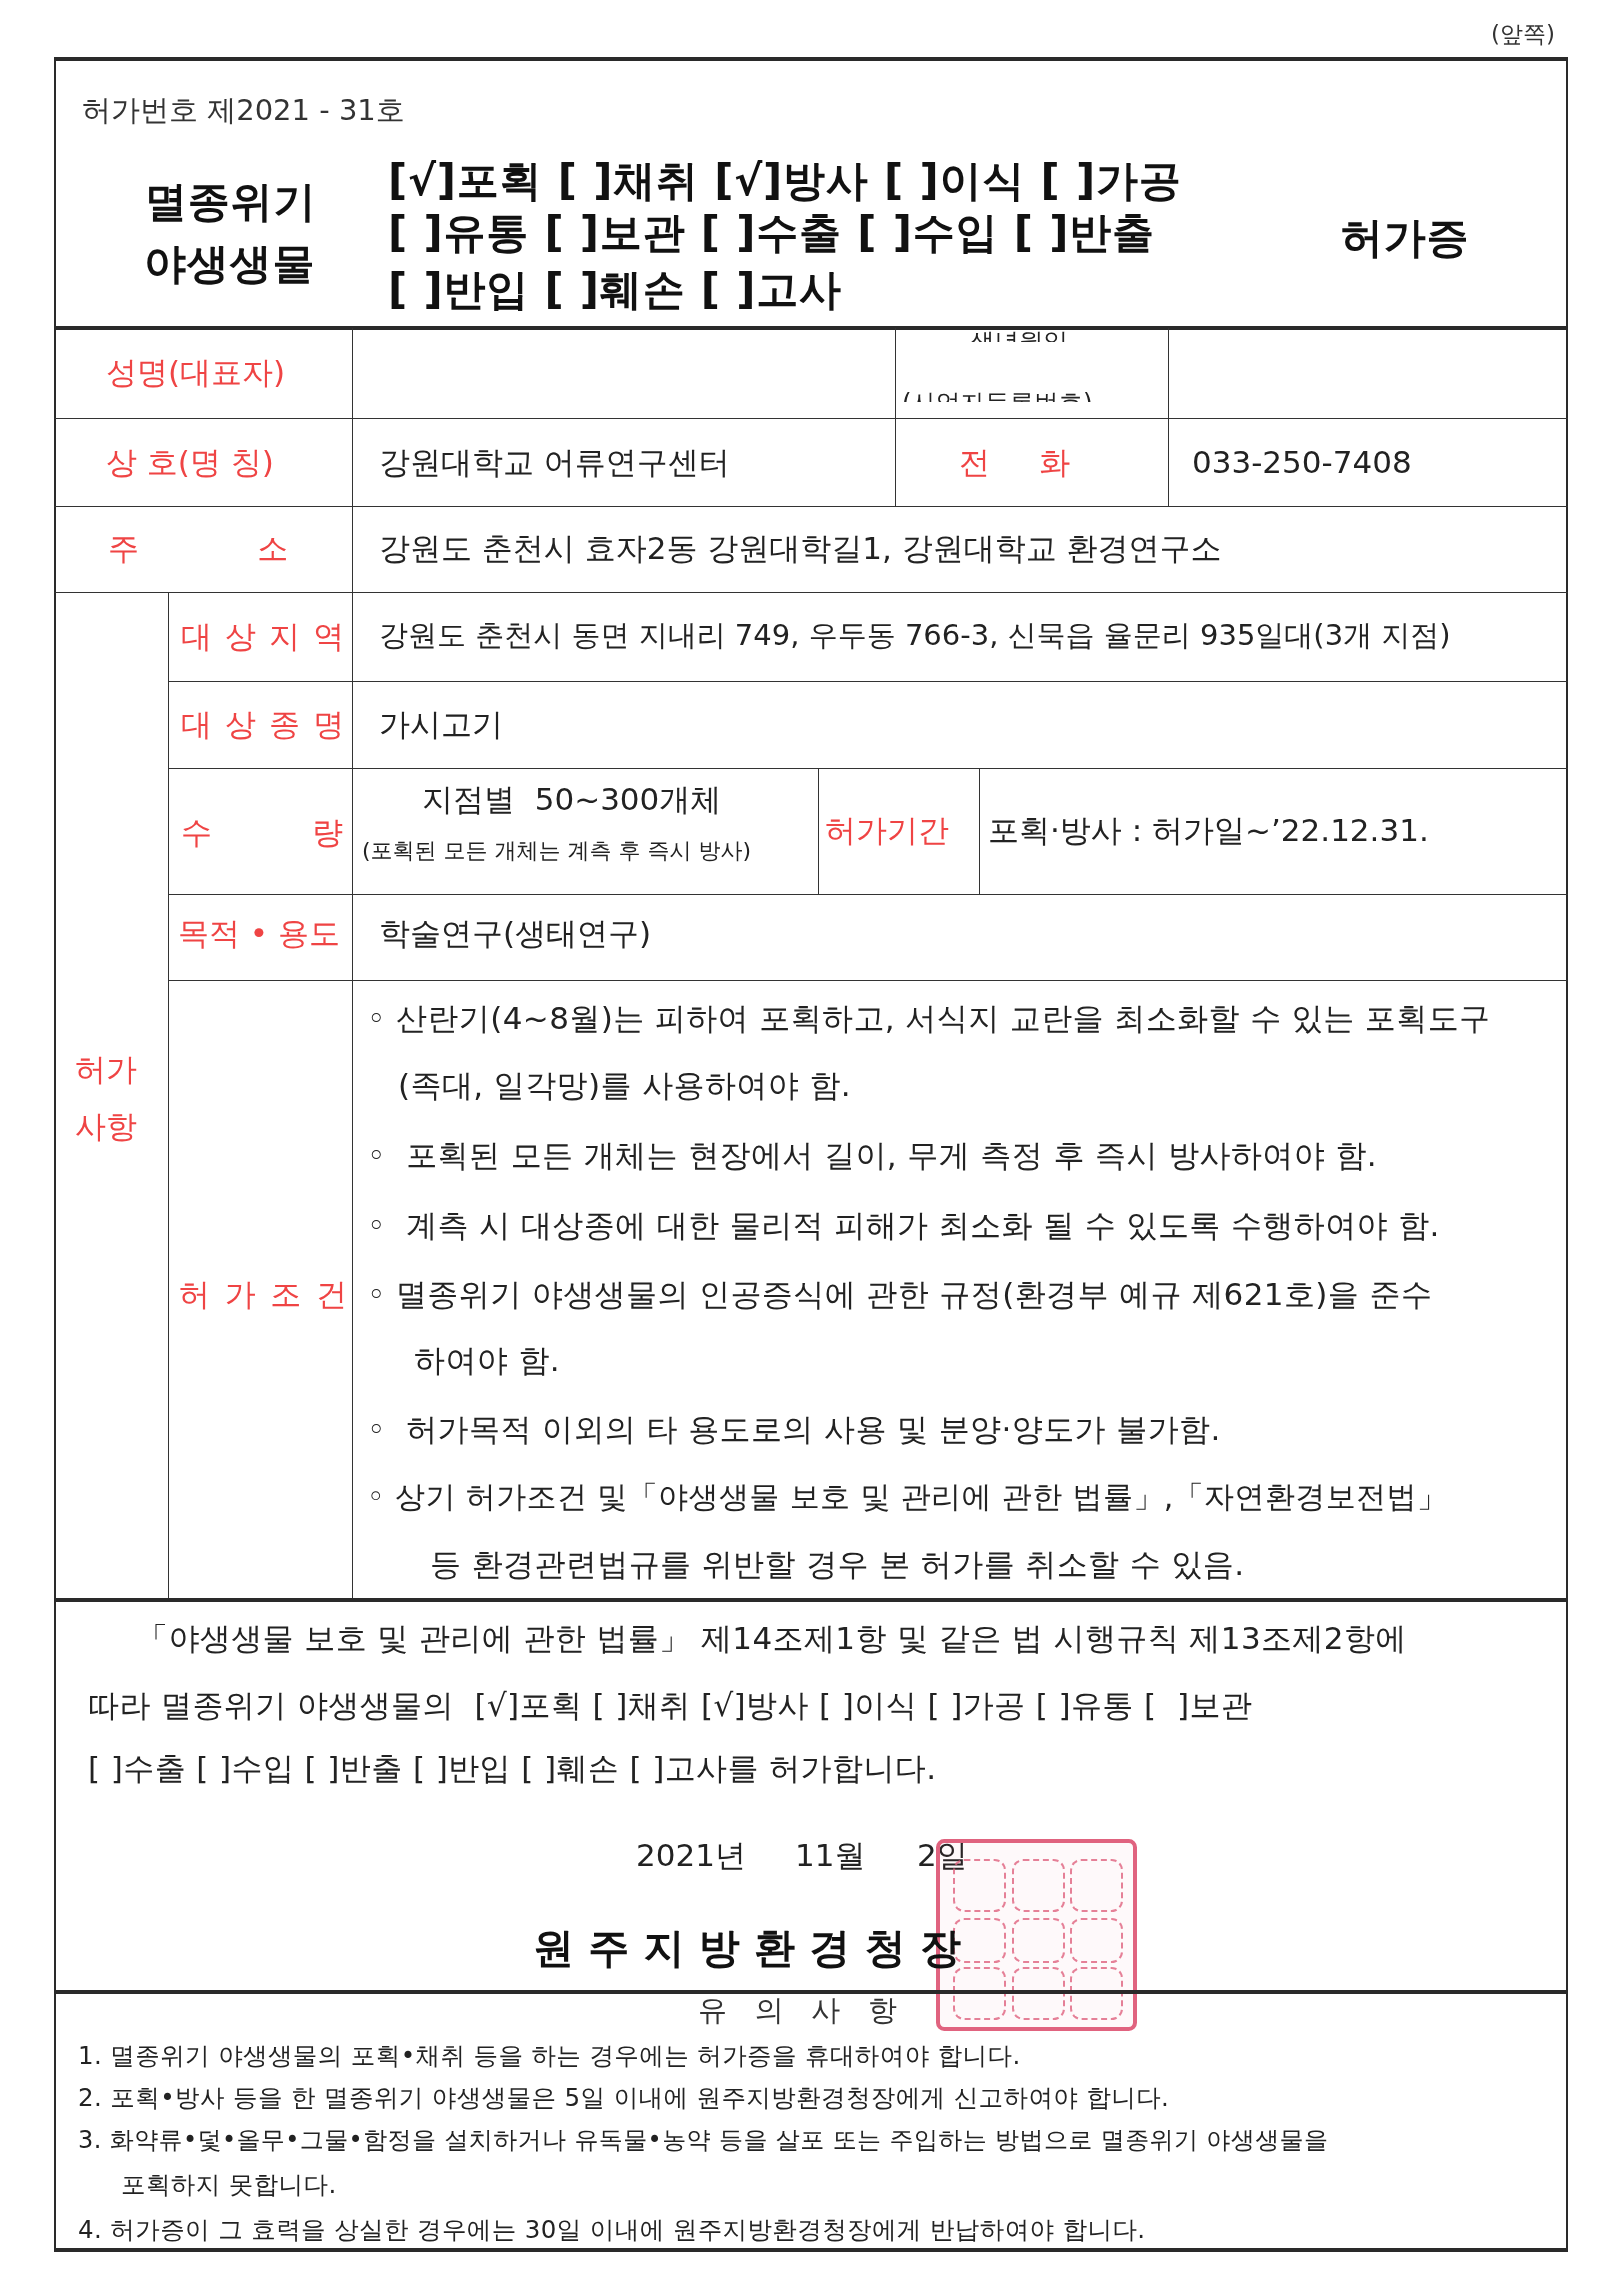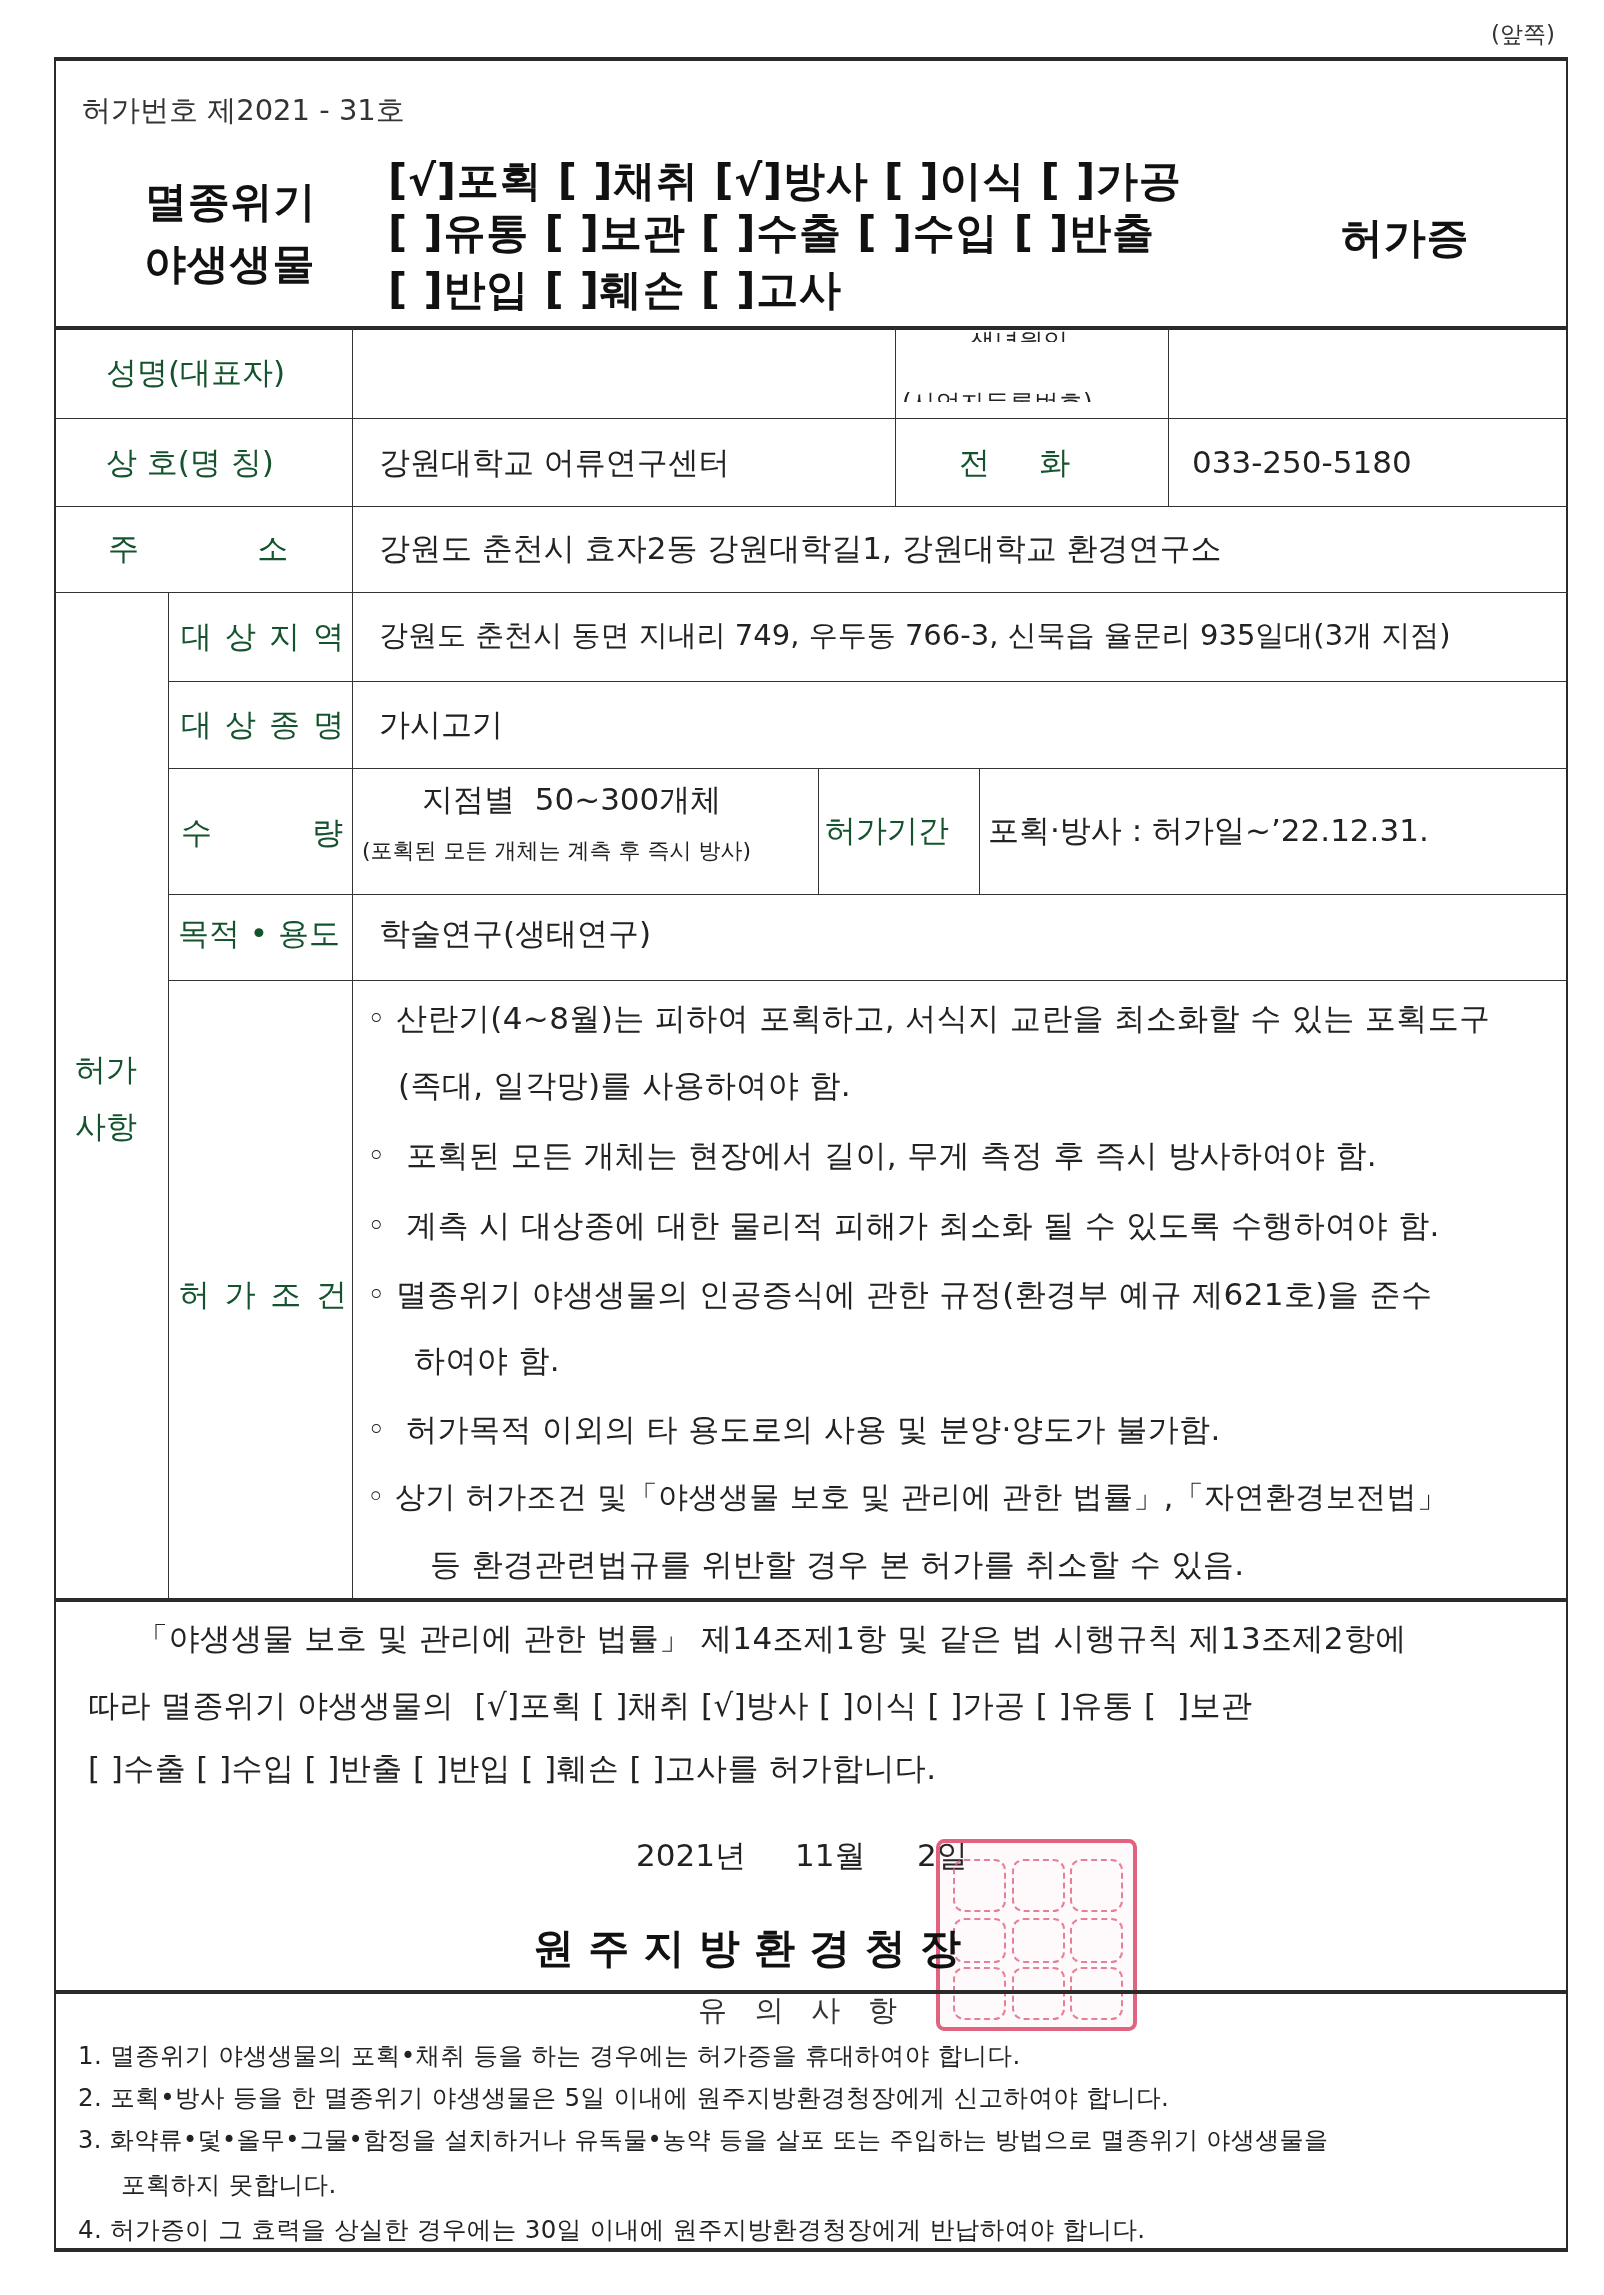--- a/index.html
+++ b/index.html
@@ -4,21 +4,21 @@
 <style>
   html, body { margin:0; padding:0; background:#ffffff; }
   body { width:1605px; height:2295px; position:relative; overflow:hidden;
          font-family:"DejaVu Sans","Liberation Sans",sans-serif; color:#1a1a1a; }
   .hline { position:absolute; height:0; border-top:1.6px solid #333; }
   .hline.thick { border-top:4.1px solid #2a2a2a; }
   .vline { position:absolute; width:0; border-left:1.6px solid #333; }
   .outer { position:absolute; left:54px; top:57px; width:1514px; height:2195px;
            border:2.4px solid #2a2a2a; border-top-width:4.1px; border-bottom-width:4.1px; box-sizing:border-box; }
   .t { position:absolute; white-space:nowrap; line-height:1; }
-  .label { font-size:31px; color:#14532d; }
+  .label { font-size:31px; color:#ef4444; }
   .val { font-size:31px; color:#222; }
   .hdr-big { font-size:42px; font-weight:bold; color:#111; letter-spacing:0.8px; }
   .cond { font-size:31px; color:#222; letter-spacing:0.4px; }
   .note { font-size:24.5px; color:#222; letter-spacing:0.4px; }
   .stamp { position:absolute; left:936px; top:1839px; width:201px; height:192px;
            border:4.9px solid #e0637f; border-radius:8.2px; box-sizing:border-box;
            background:rgba(232,90,120,0.04); }
   .stamp .g { position:absolute; border:2.4px dashed #e0637f; border-radius:11.4px; opacity:0.8; }
   .redact { position:absolute; background:#ffffff; }
 </style>
@@ -53,21 +53,21 @@
   <div class="t" style="left:970px; top:330px; font-size:24.5px; color:#222; height:14.7px; overflow:hidden;">생년월일</div>
   <div class="t" style="left:902px; top:391px; font-size:24.5px; color:#222; height:11.4px; overflow:hidden; padding-top:0;">(사업자등록번호)</div>
   <div class="redact" style="left:896px; top:342px; width:271px; height:47px;"></div>
 </div>
 <div class="t val" style="left:1191px; top:357px;"></div>
 <div class="hline" style="left:54px; top:418px; width:1514px;"></div>
 
 <div class="t label" style="left:106px; top:447px; white-space:pre;">상 호(명 칭)</div>
 <div class="t val" style="left:379px; top:447px;">강원대학교 어류연구센터</div>
 <div class="t label" style="left:959px; top:447px; white-space:pre;">전     화</div>
-<div class="t val" style="left:1192px; top:447px;">033-250-5180</div>
+<div class="t val" style="left:1192px; top:447px;">033-250-7408</div>
 <div class="hline" style="left:54px; top:506px; width:1514px;"></div>
 
 <div class="t label" style="left:108px; top:533px; white-space:pre;">주            소</div>
 <div class="t val" style="left:379px; top:533px;">강원도 춘천시 효자2동 강원대학길1, 강원대학교 환경연구소</div>
 <div class="hline" style="left:54px; top:592px; width:1514px;"></div>
 
 <div class="vline" style="left:168px; top:592px; height:1008px;"></div>
 <div class="vline" style="left:352px; top:592px; height:1008px;"></div>
 
 <div class="t label" style="left:75px; top:1054px;">허가</div>

